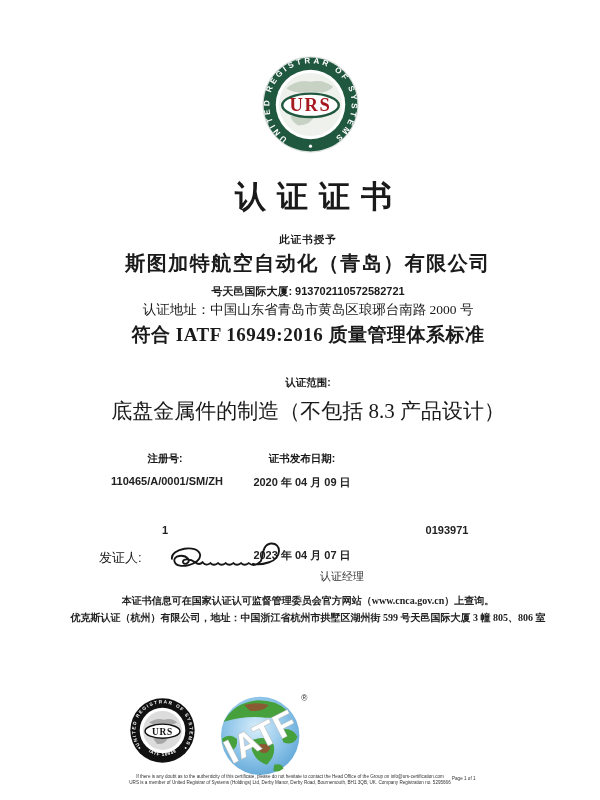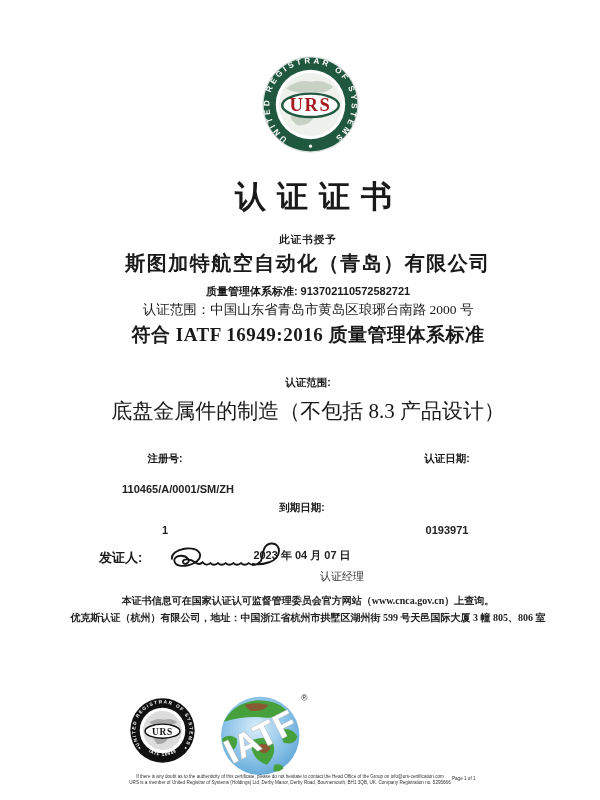--- a/index.html
+++ b/index.html
@@ -19,21 +19,21 @@
     font-size:13.5px; font-weight:500; }
   .standard { top:322px; font-family:"Liberation Serif","DejaVu Serif",serif;
     font-size:19px; font-weight:700; letter-spacing:0.5px; }
   .scope-label { top:376px; font-size:10.5px; font-weight:700; }
   .scope { top:397px; font-family:"Liberation Serif","DejaVu Serif",serif;
     font-size:21px; font-weight:500; }
   .tcell { position:absolute; transform:translateX(-50%); width:230px;
     text-align:center; white-space:nowrap; }
   .th { font-size:10.5px; font-weight:700; color:#161616; }
   .tv { font-size:11px; font-weight:600; color:#222; }
-  .sig-label { position:absolute; left:99px; top:549px; font-size:13px; font-weight:700; }
+  .sig-label { position:absolute; left:99px; top:549px; font-size:13px; font-weight:400; }
   .sig-svg { position:absolute; left:160px; top:538px; }
   .sig-title { position:absolute; left:320px; top:569px; font-size:11px; font-weight:500;
     color:#333; font-family:"Liberation Serif","DejaVu Serif",serif; }
   .footer-line { font-family:"Liberation Serif","DejaVu Serif",serif;
     font-size:10px; font-weight:600; color:#222; }
   .f1 { top:594px; } .f2 { top:611px; }
   .logo-top { position:absolute; left:262px; top:56px; }
   .logo-bw { position:absolute; left:129px; top:697px; }
   .logo-iatf { position:absolute; left:216px; top:692px; }
   .fineprint { position:absolute; left:-10px; width:600px; text-align:center;
@@ -62,36 +62,36 @@
       <textPath href="#topRingPath" startOffset="2" textLength="258" lengthAdjust="spacing">UNITED REGISTRAR OF SYSTEMS</textPath>
     </text>
     <circle cx="60" cy="111.5" r="2" fill="#ffffff"></circle>
     <text x="60" y="68" text-anchor="middle" font-size="23" font-weight="700" letter-spacing="2" font-family="Liberation Serif, serif" fill="#a6191f">URS</text>
   </svg>
 
   <div class="cblock cert-title">认证证书</div>
   <div class="cblock awarded">此证书授予</div>
   <div class="cblock company">斯图加特航空自动化（青岛）有限公司</div>
   <div class="cblock credit">
-    <span>质量管理体系标准:</span>
+    <span>号天邑国际大厦:</span>
     <span>913702110572582721</span>
   </div>
   <div class="cblock address">
-    <span>认证范围：</span><span>中国山东省青岛市黄岛区琅琊台南路 2000 号</span>
+    <span>认证地址：</span><span>中国山东省青岛市黄岛区琅琊台南路 2000 号</span>
   </div>
   <div class="cblock standard">符合 IATF 16949:2016 质量管理体系标准</div>
   <div class="cblock scope-label">认证范围:</div>
   <div class="cblock scope">底盘金属件的制造（不包括 8.3 产品设计）</div>
 
   <div class="tcell th" style="left:165px; top:452px;">注册号:</div>
-  <div class="tcell th" style="left:447px; top:452px;">认证日期:</div>
+  <div class="tcell th" style="left:302px; top:452px;">证书发布日期:</div>
 
-  <div class="tcell tv" style="left:178px; top:475px;margin-top:8px;">110465/A/0001/SM/ZH</div>
+  <div class="tcell tv" style="left:167px; top:475px;">110465/A/0001/SM/ZH</div>
+  <div class="tcell tv" style="left:302px; top:475px;">2020 年 04 月 09 日</div>
 
-  <div class="tcell th" style="left:302px; top:501px;">到期日期:</div>
 
   <div class="tcell tv" style="left:165px; top:524px;">1</div>
   <div class="tcell tv" style="left:302px; top:508px;margin-top:40px;">2023 年 04 月 07 日</div>
   <div class="tcell tv" style="left:447px; top:524px;">0193971</div>
 
   <div class="sig-label">发证人:</div>
   <svg class="sig-svg" width="145" height="40" viewBox="0 0 170 46">
     <path d="M 14 24 C 12 12 44 6 47 19 C 49 30 20 38 17 27 C 15 20 28 18 33 24
              C 36 29 28 32 27 28 C 26 23 36 24 41 28
              Q 46 32 50 28 Q 54 33 59 29 Q 63 33 68 29 Q 72 33 77 29

